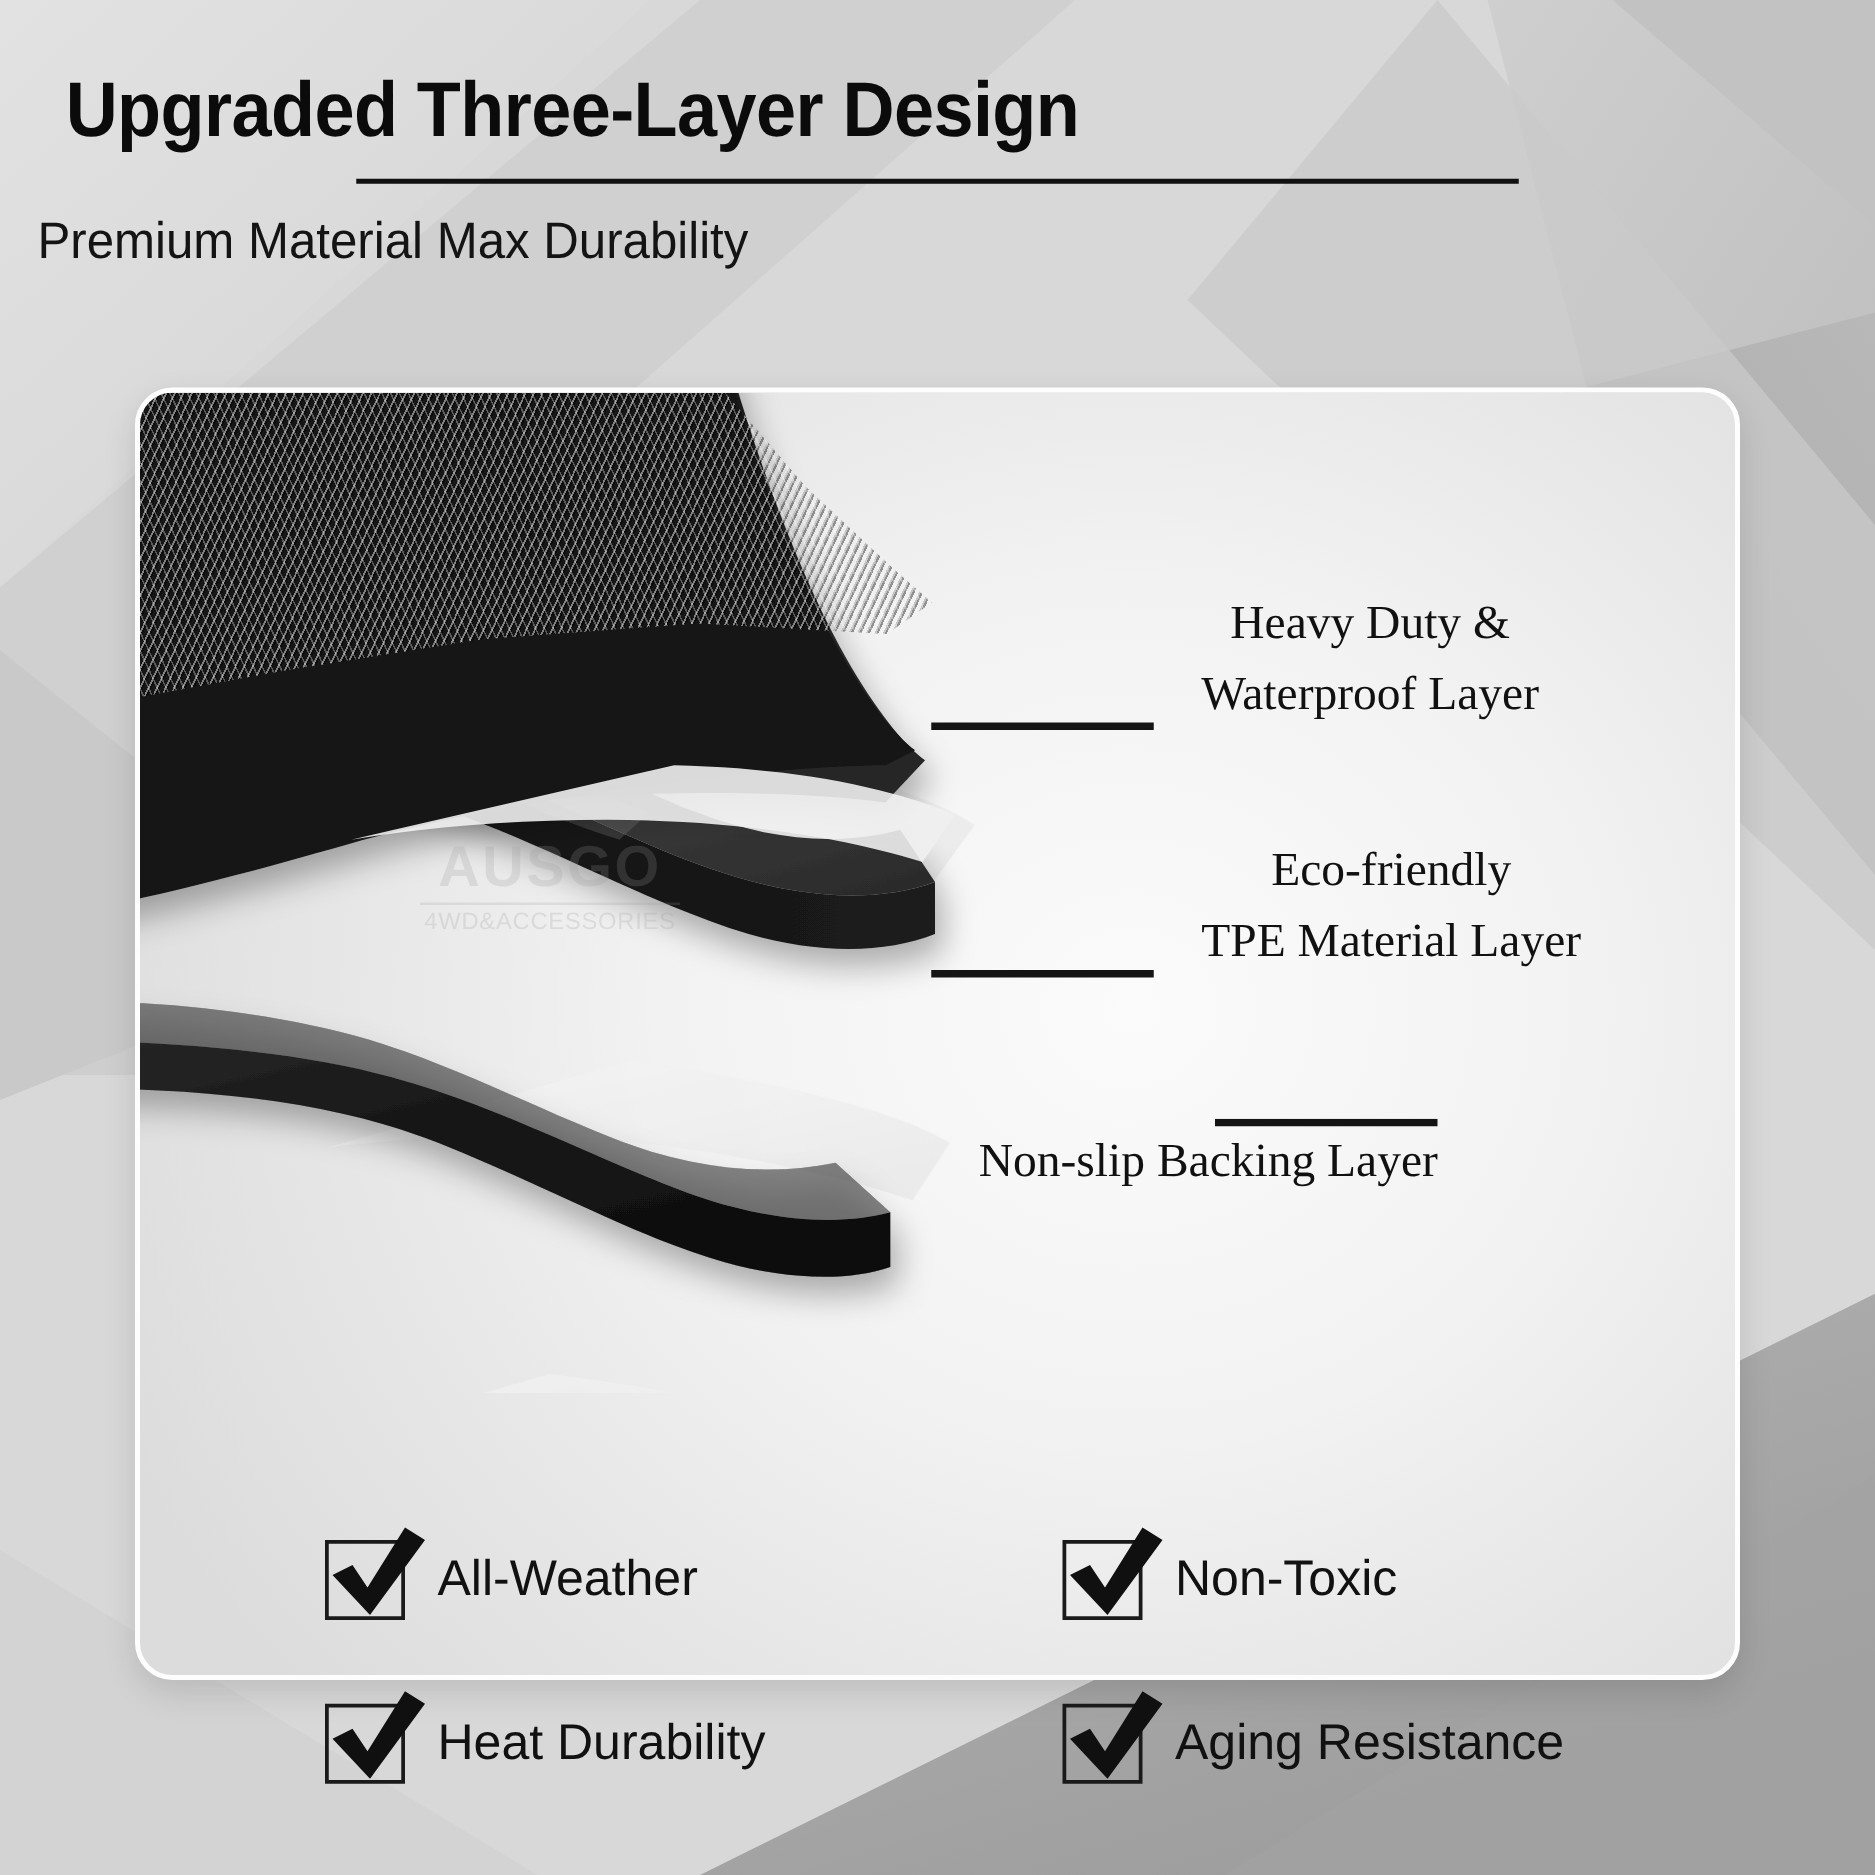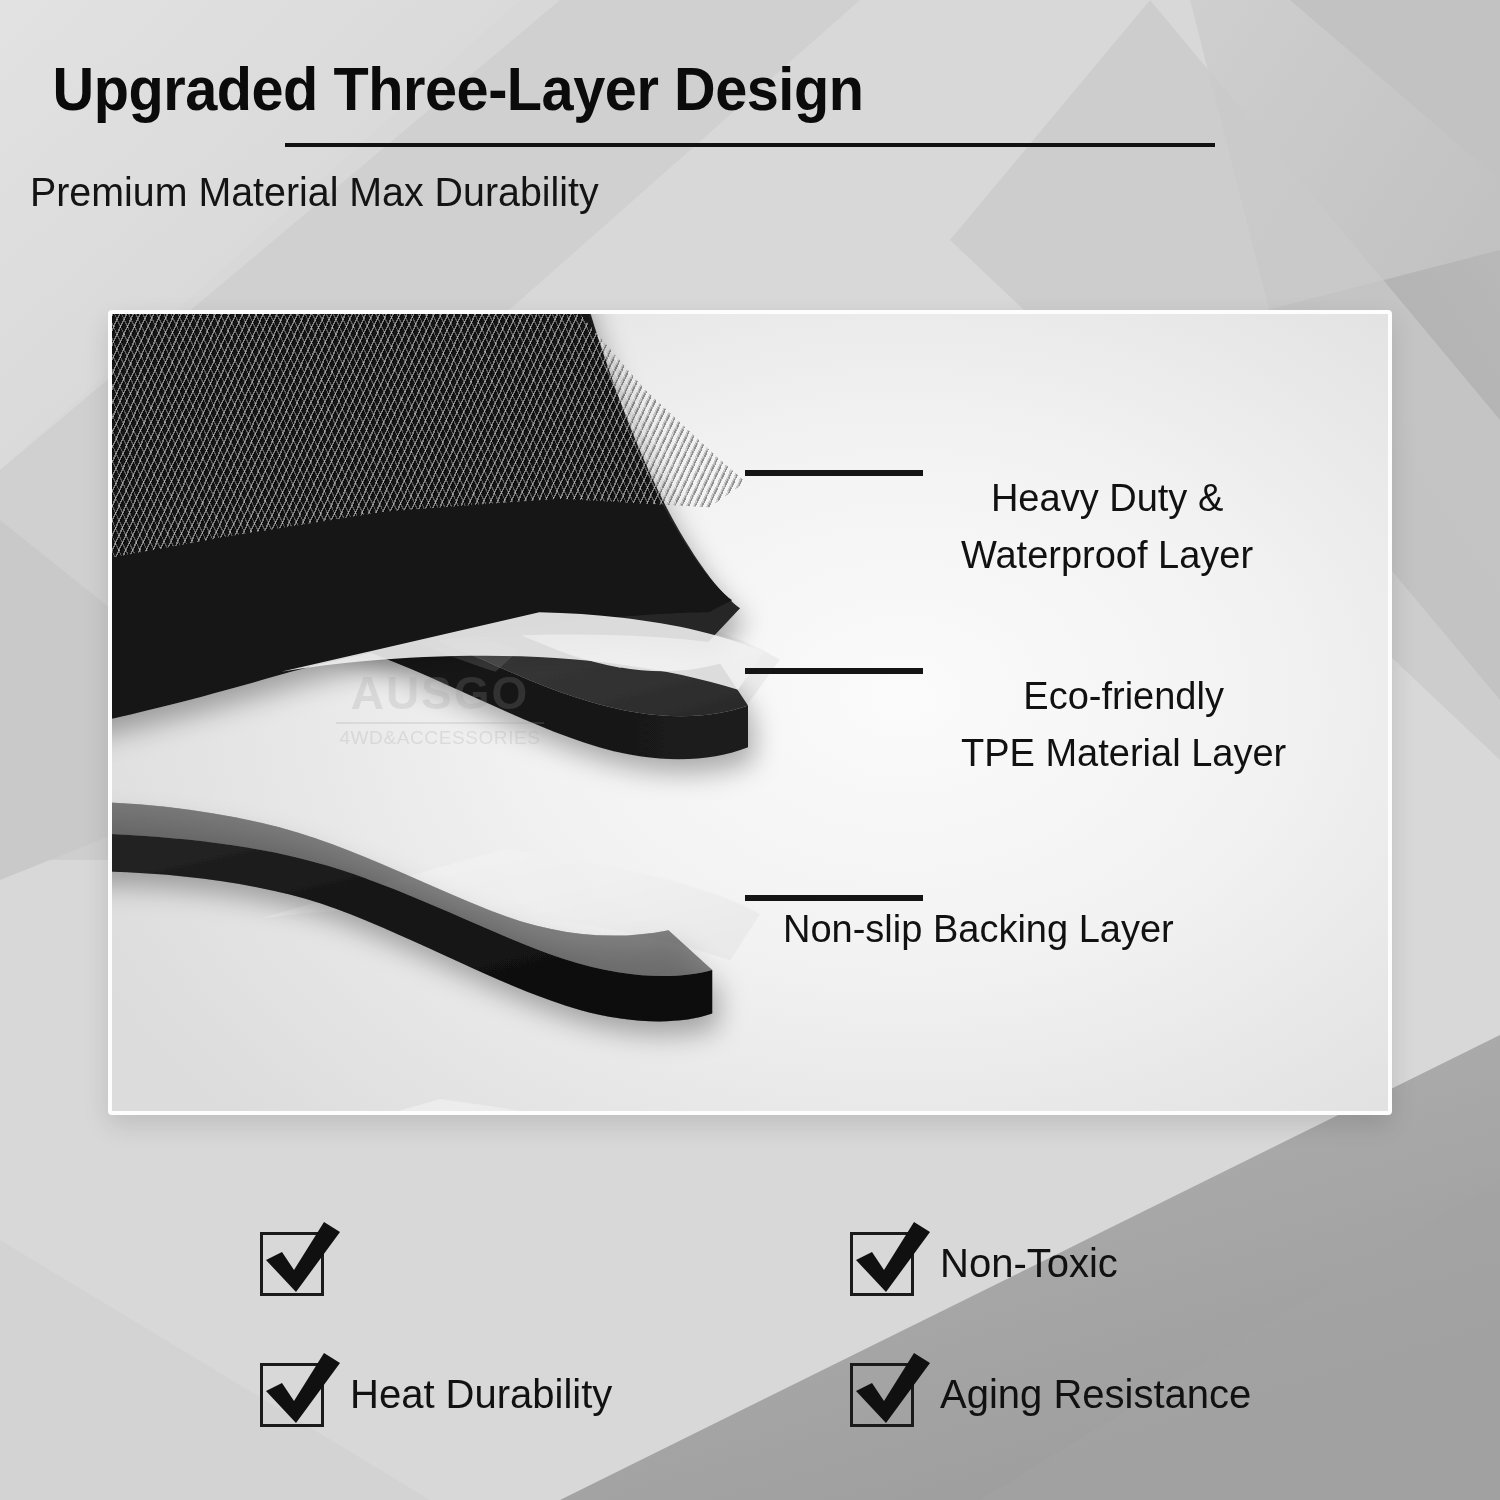--- a/index.html
+++ b/index.html
@@ -54,22 +54,22 @@
     color: #141414;
     transform: scaleX(0.96);
   }
 
   
   .panel {
     position: absolute;
     left: 108px;
     top: 310px;
     width: 1284px;
-    height: 805px;
-    border-radius: 4px;
+    height: 1034px;
+    border-radius: 30px;
     border: 4px solid #fdfdfd;
     box-sizing: border-box;
     overflow: hidden;
     background:
       radial-gradient(ellipse 70% 80% at 62% 48%, #fbfbfb 0%, #f2f2f2 42%, #e6e6e6 72%, #dcdcdc 100%);
     box-shadow: 0 10px 26px rgba(0,0,0,0.12);
     z-index: 5;
     padding-left: 39px;
   }
   .panel-art {
@@ -118,22 +118,23 @@
     font-size: 19px;
     font-weight: 400;
     letter-spacing: 0.6px;
     color: rgba(150,150,150,0.22);
   }
 
   
   .callout {
     position: absolute;
     display: flex;
-    align-items: flex-start;
+    align-items: flex-end;
     z-index: 7;
+    font-family: Liberation Serif, serif;
   }
   .leader {
     width: 178px;
     height: 6px;
     background: #141414;
     flex: none;
   }
   .callout-label {
     margin-left: 38px;
     font-size: 38px;
@@ -388,20 +389,21 @@
 
   <div class="features">
 
     <div class="feature">
       <span class="checkbox">
         <span class="box"></span>
         <svg viewBox="0 0 88 88">
           <path d="M 10,44 L 26,36 L 38,54 L 68,6 L 84,16 L 40,76 Z" fill="#101010"></path>
         </svg>
       </span>
+      <span class="feature-label">All-Weather</span>
     </div>
 
     <div class="feature">
       <span class="checkbox">
         <span class="box"></span>
         <svg viewBox="0 0 88 88">
           <path d="M 10,44 L 26,36 L 38,54 L 68,6 L 84,16 L 40,76 Z" fill="#101010"></path>
         </svg>
       </span>
       <span class="feature-label">Non-Toxic</span>

